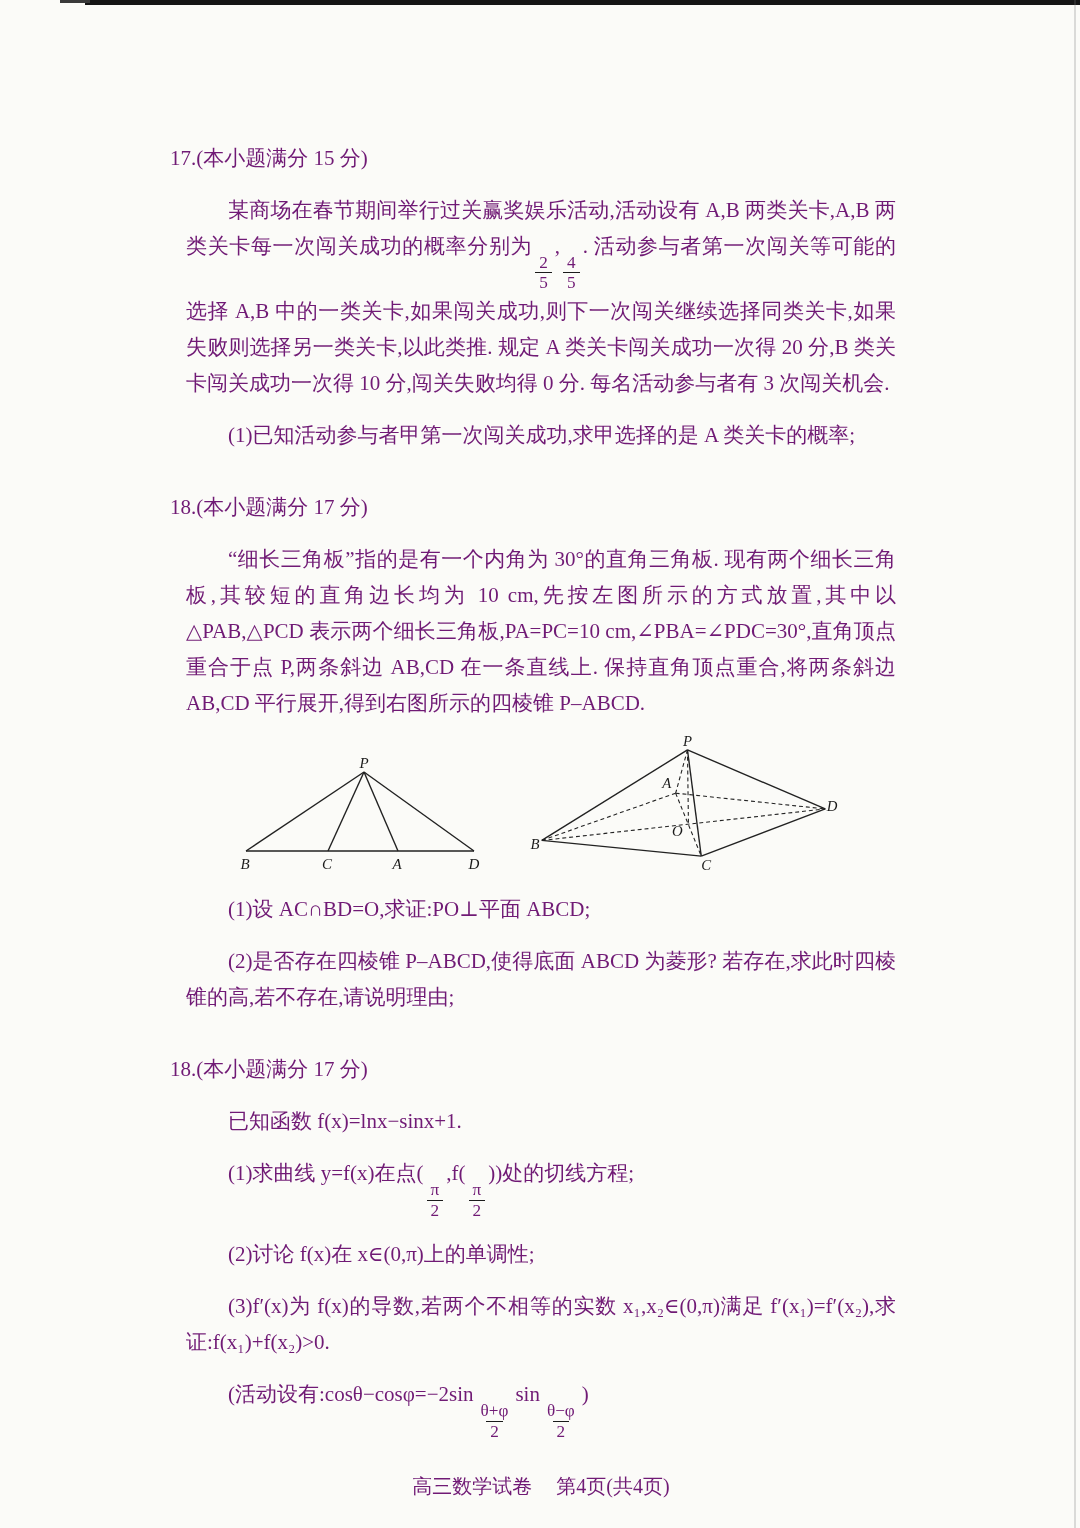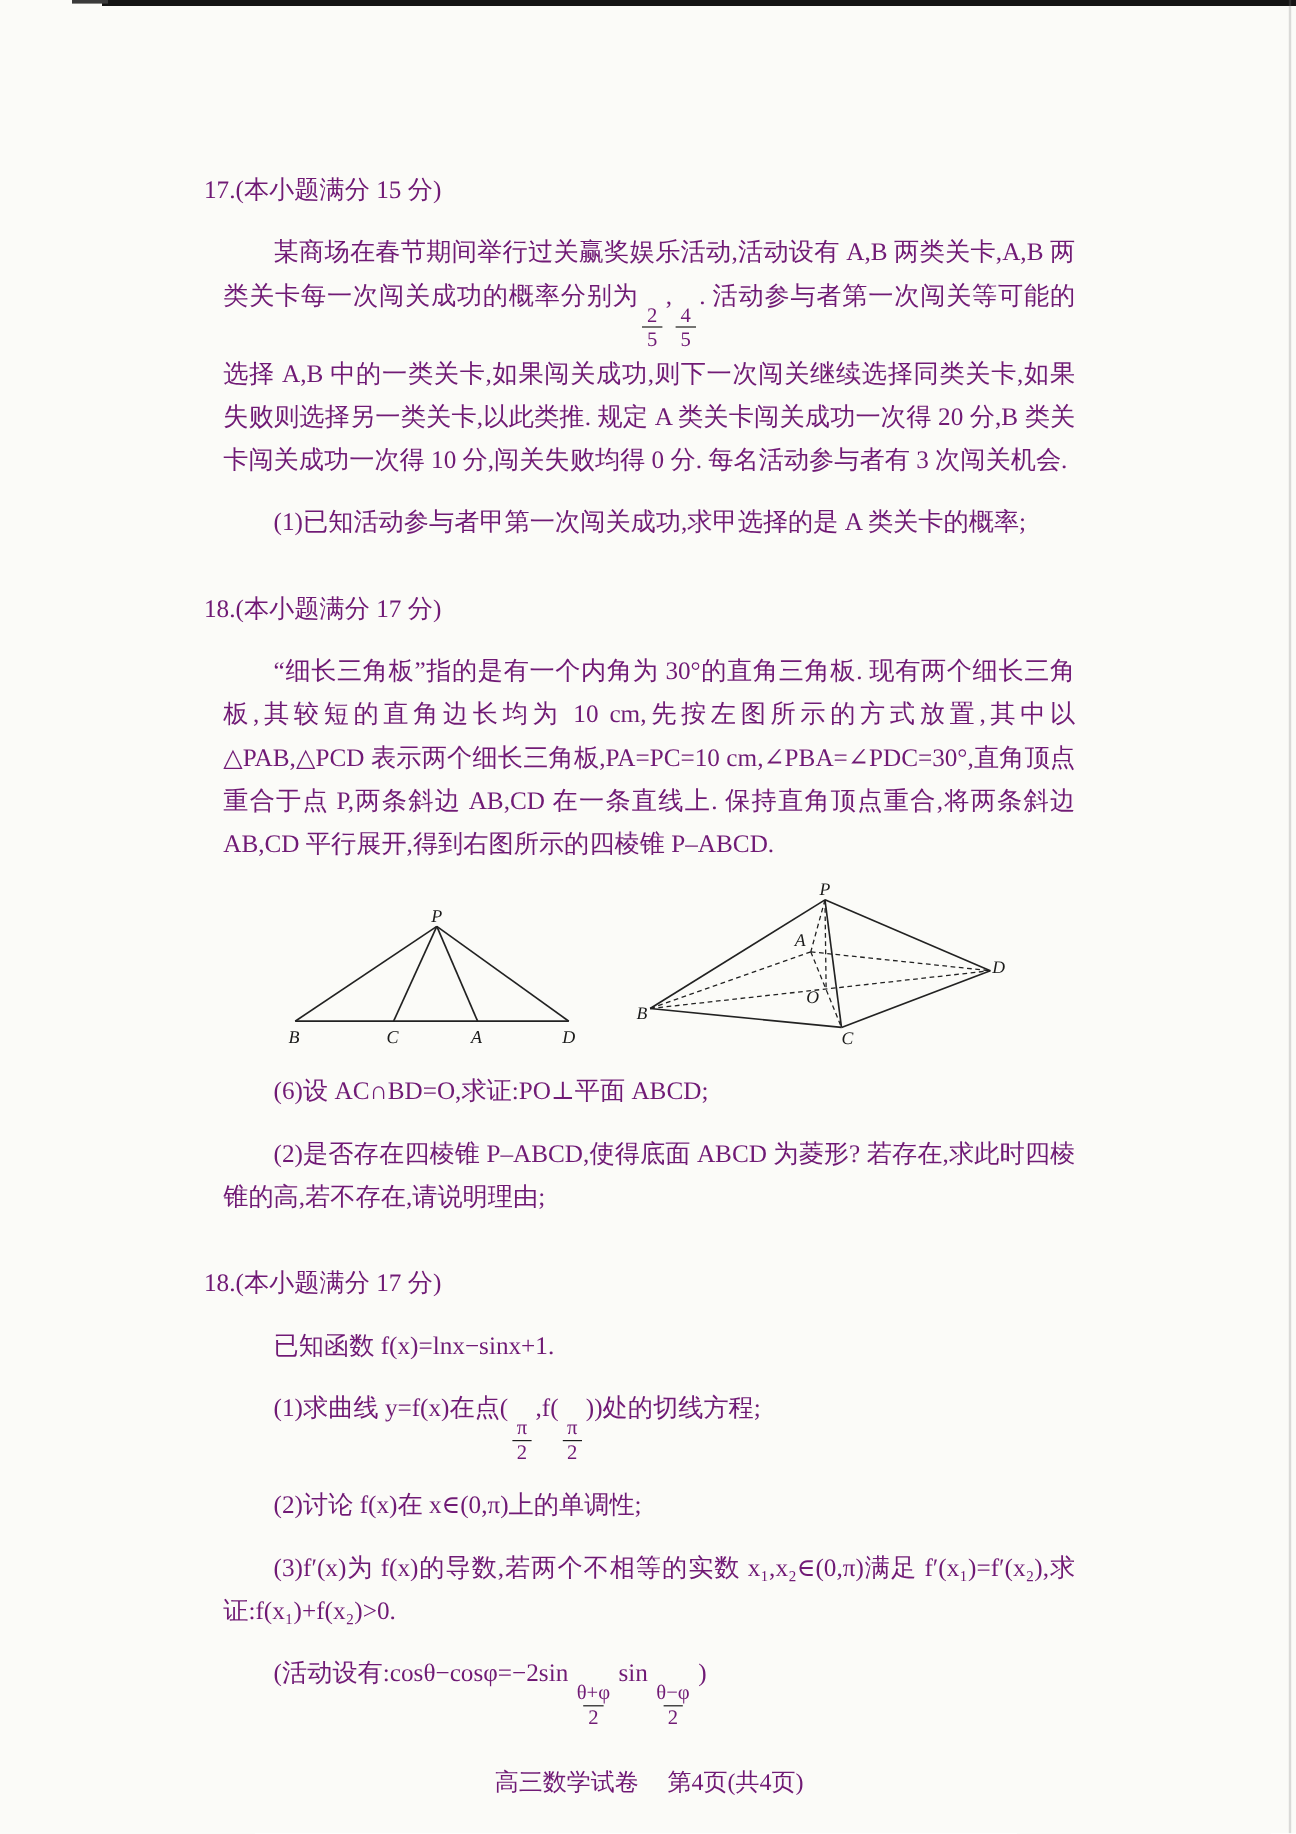--- a/index.html
+++ b/index.html
@@ -117,21 +117,21 @@
           </g>
           <text class="fig-label" x="162" y="10" text-anchor="middle">P</text>
           <text class="fig-label" x="141" y="53" text-anchor="middle">A</text>
           <text class="fig-label" x="7" y="115" text-anchor="middle">B</text>
           <text class="fig-label" x="181" y="136" text-anchor="middle">C</text>
           <text class="fig-label" x="309" y="76" text-anchor="middle">D</text>
           <text class="fig-label" x="157" y="101" text-anchor="end" font-size="12">O</text>
         </svg>
       </div>
 
-      <p class="para">(6)设 AC∩BD=O,求证:PO⊥平面 ABCD;</p>
+      <p class="para">(1)设 AC∩BD=O,求证:PO⊥平面 ABCD;</p>
       <p class="para">(2)是否存在四棱锥 P–ABCD,使得底面 ABCD 为菱形? 若存在,求此时四棱锥的高,若不存在,请说明理由;</p>
     </section>
 
     <section class="prob">
       <div class="prob-title">18.(本小题满分 17 分)</div>
       <p class="para">已知函数 f(x)=lnx−sinx+1.</p>
       <p class="para">
         <span>(1)求曲线 y=f(x)在点(</span><span class="frac">
             <span class="num">π</span>
             <span class="den">2</span>

